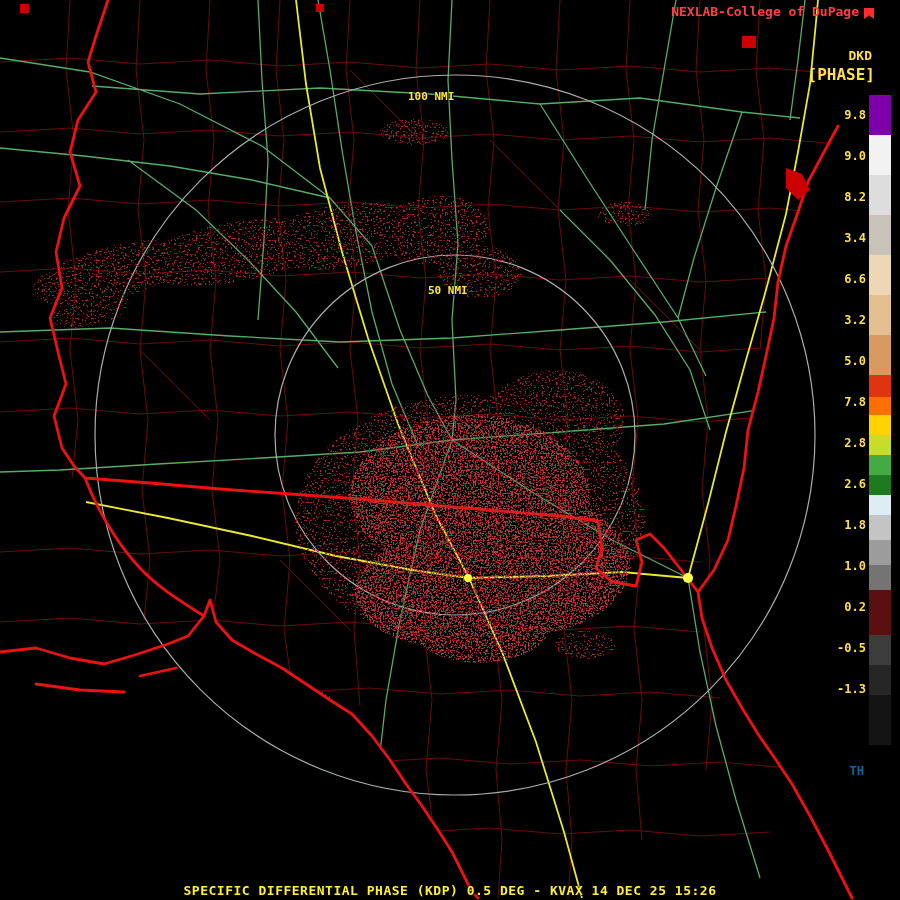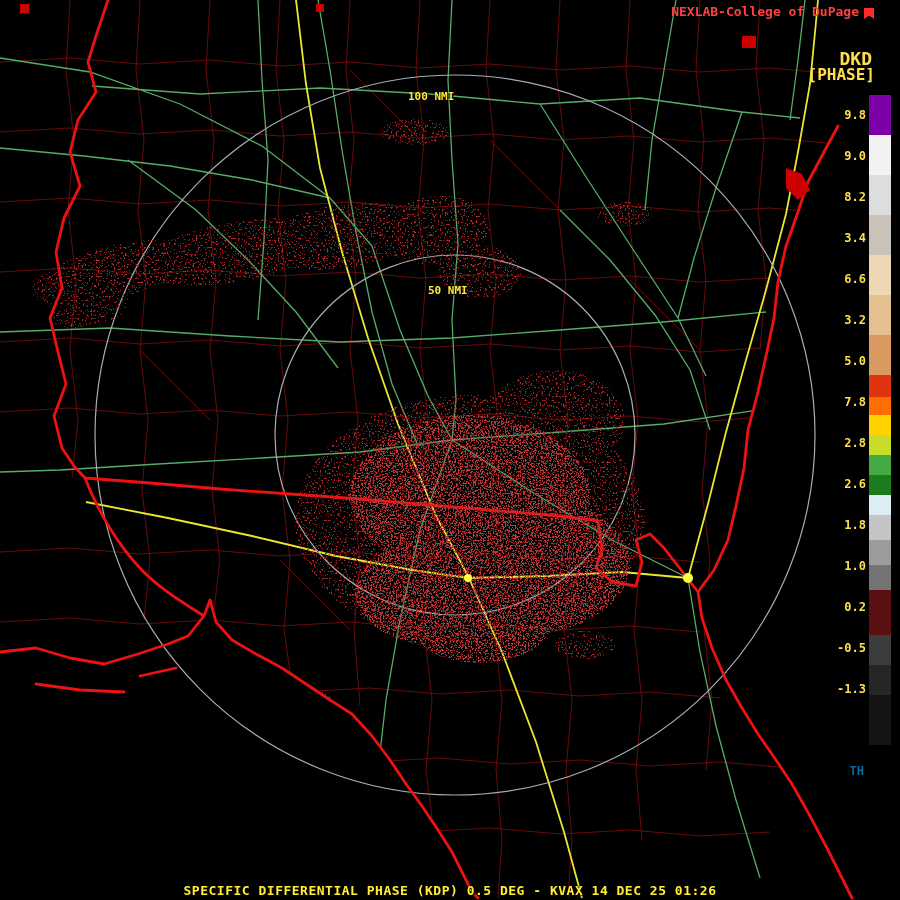--- a/index.html
+++ b/index.html
@@ -2,21 +2,21 @@
 <html><head>
 <meta charset="utf-8">
 <style>
   html,body{margin:0;padding:0;background:#000;}
   body{width:900px;height:900px;overflow:hidden;font-family:"DejaVu Sans Mono","Liberation Mono",monospace;}
   #stage{position:relative;width:900px;height:900px;background:#000;}
   #stage svg{position:absolute;left:0;top:0;}
   .overlay{position:absolute;white-space:nowrap;}
   .brand{top:4px;right:26px;display:flex;align-items:flex-end;gap:5px;color:#ff4040;font-weight:bold;font-size:13px;}
   .brand-mark{width:10px;height:11px;background:#ff2a2a;clip-path:polygon(0 0,100% 0,100% 100%,50% 68%,0 100%);}
-  .prod{top:48px;right:28px;color:#ffdf4d;font-weight:bold;font-size:18px;}
+  .prod{top:48px;right:28px;color:#ffdf4d;font-weight:bold;font-size:13px;}
   .units{top:65px;right:25px;color:#ffdf4d;font-weight:bold;font-size:16px;}
   .range-label{color:#ffe838;font-weight:bold;font-size:11px;text-shadow:0 0 3px #000,1px 1px 0 #000;margin-top:28px;}
   #rl-outer{left:408px;top:62px;}
   #rl-inner{left:428px;top:256px;}
   .colorbar{position:absolute;left:869px;top:95px;width:22px;display:flex;flex-direction:column;}
   .colorbar div{width:22px;}
   .tick{position:absolute;right:34px;width:50px;text-align:right;color:#ffdf4d;font-size:12px;font-weight:bold;line-height:16px;}
   .th-label{position:absolute;right:36px;width:50px;text-align:right;color:#0369a1;font-size:12px;font-weight:bold;top:764px;}
   .footer{left:0;right:0;bottom:2px;text-align:center;color:#ffee33;font-weight:bold;font-size:13px;letter-spacing:.5px;text-shadow:1px 1px 0 #000,0 0 3px #000;}
 </style>
@@ -141,14 +141,14 @@
   <div class="tick" style="top:394px">7.8</div>
   <div class="tick" style="top:435px">2.8</div>
   <div class="tick" style="top:476px">2.6</div>
   <div class="tick" style="top:517px">1.8</div>
   <div class="tick" style="top:558px">1.0</div>
   <div class="tick" style="top:599px">0.2</div>
   <div class="tick" style="top:640px">-0.5</div>
   <div class="tick" style="top:681px">-1.3</div>
   <div class="th-label">TH</div>
 
-  <div class="overlay footer">SPECIFIC DIFFERENTIAL PHASE (KDP) 0.5 DEG - KVAX 14 DEC 25 01:26</div>
+  <div class="overlay footer">SPECIFIC DIFFERENTIAL PHASE (KDP) 0.5 DEG - KVAX 14 DEC 25 15:26</div>
 </div>
 
 </body></html>

